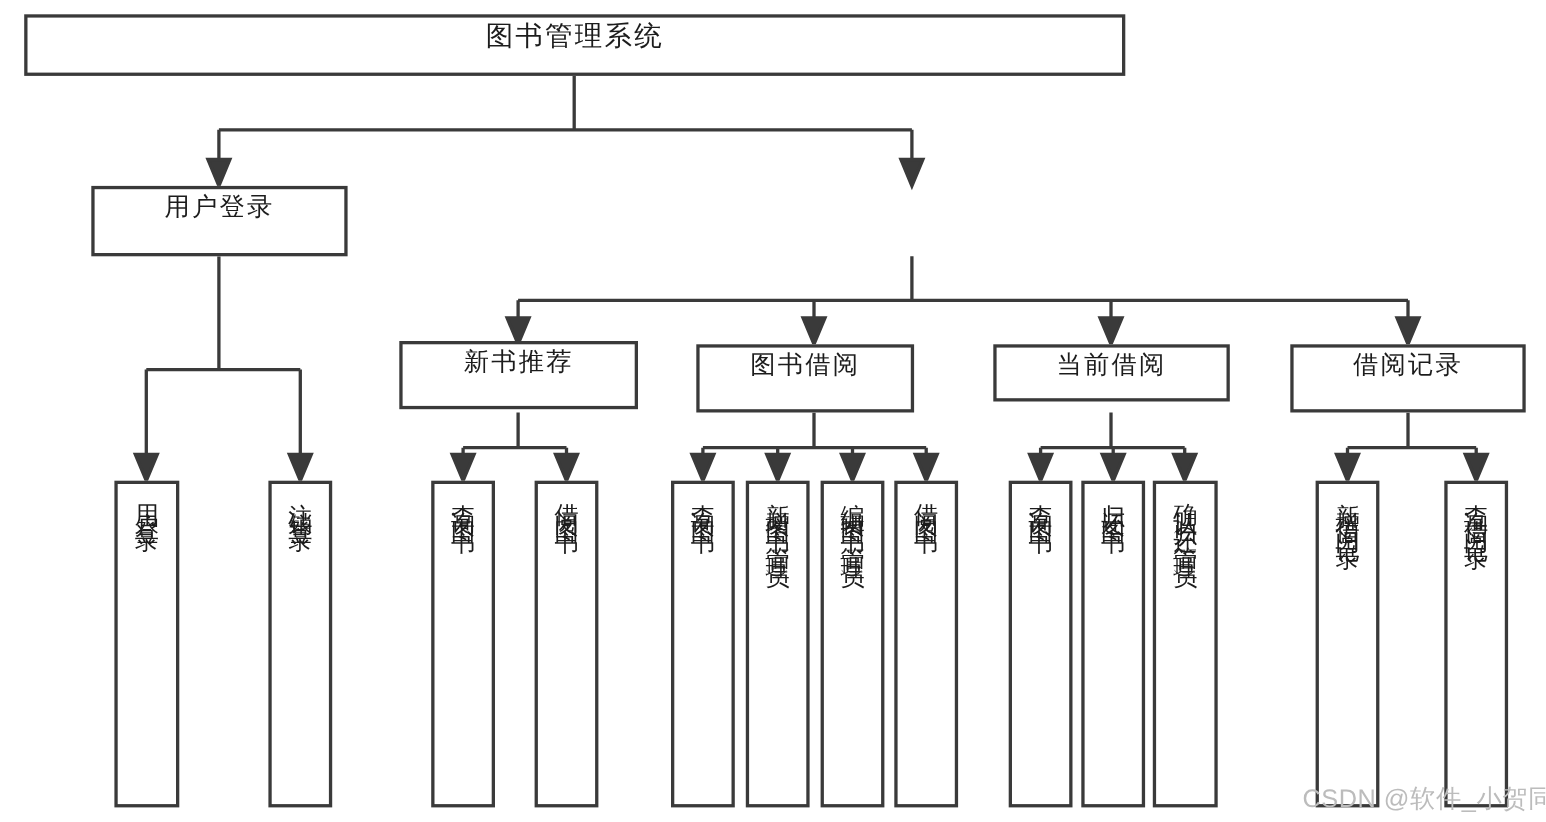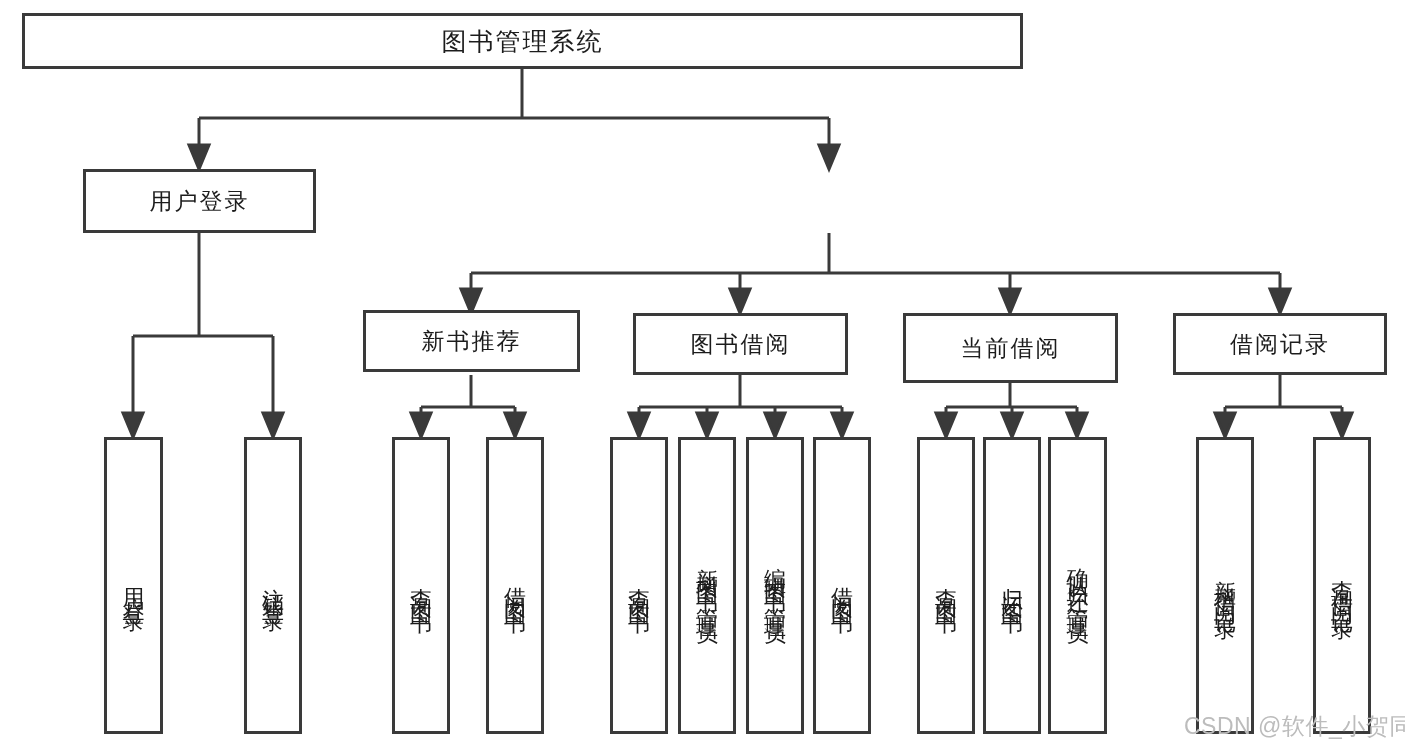--- a/index.html
+++ b/index.html
@@ -3,21 +3,21 @@
 <meta charset="utf-8">
 <style>
   html,body{margin:0;padding:0;background:#fff;}
   #canvas{
     position:relative;width:1405px;height:747px;background:#fff;overflow:hidden;
     font-family:"Liberation Sans",sans-serif;color:#1c1c1c;
   }
   #connectors{position:absolute;left:0;top:0;z-index:0;}
   .node{
     position:absolute;box-sizing:border-box;background:#fff;
-    border:3px solid #3a3a3a;display:flex;align-items:center;justify-content:center;
+    border:3px solid #3a3a3a;display:flex;align-items:flex-start;justify-content:center;
     z-index:1;text-align:center;
   }
   .node.h span{font-size:23px;letter-spacing:2px;white-space:nowrap;}
   .node.root span{font-size:25px;letter-spacing:2px;}
   .node.v span{
     writing-mode:vertical-rl;text-orientation:mixed;
     font-size:22px;letter-spacing:8px;line-height:1;white-space:nowrap;
   }
   #watermark{
     position:absolute;left:1184px;top:711px;z-index:3;
@@ -83,24 +83,24 @@
     <span>图书管理系统</span>
   </div>
 
   <div class="node h" style="left:83px;top:169px;width:233px;height:64px">
     <span>用户登录</span>
   </div>
 
   <div class="node h" style="left:363px;top:310px;width:217px;height:62px">
     <span>新书推荐</span>
   </div>
-  <div class="node h" style="left:633px;top:313px;width:215px;height:62px">
+  <div class="node h" style="left:633px;top:313px;width:198px;height:62px">
     <span>图书借阅</span>
   </div>
-  <div class="node h" style="left:903px;top:313px;width:215px;height:70px">
+  <div class="node h" style="left:903px;top:313px;width:215px;height:52px">
     <span>当前借阅</span>
   </div>
   <div class="node h" style="left:1173px;top:313px;width:214px;height:62px">
     <span>借阅记录</span>
   </div>
 
   <div class="node v" style="left:104px;top:437px;width:59px;height:297px">
     <span>用户登录</span>
   </div>
   <div class="node v" style="left:244px;top:437px;width:58px;height:297px">

